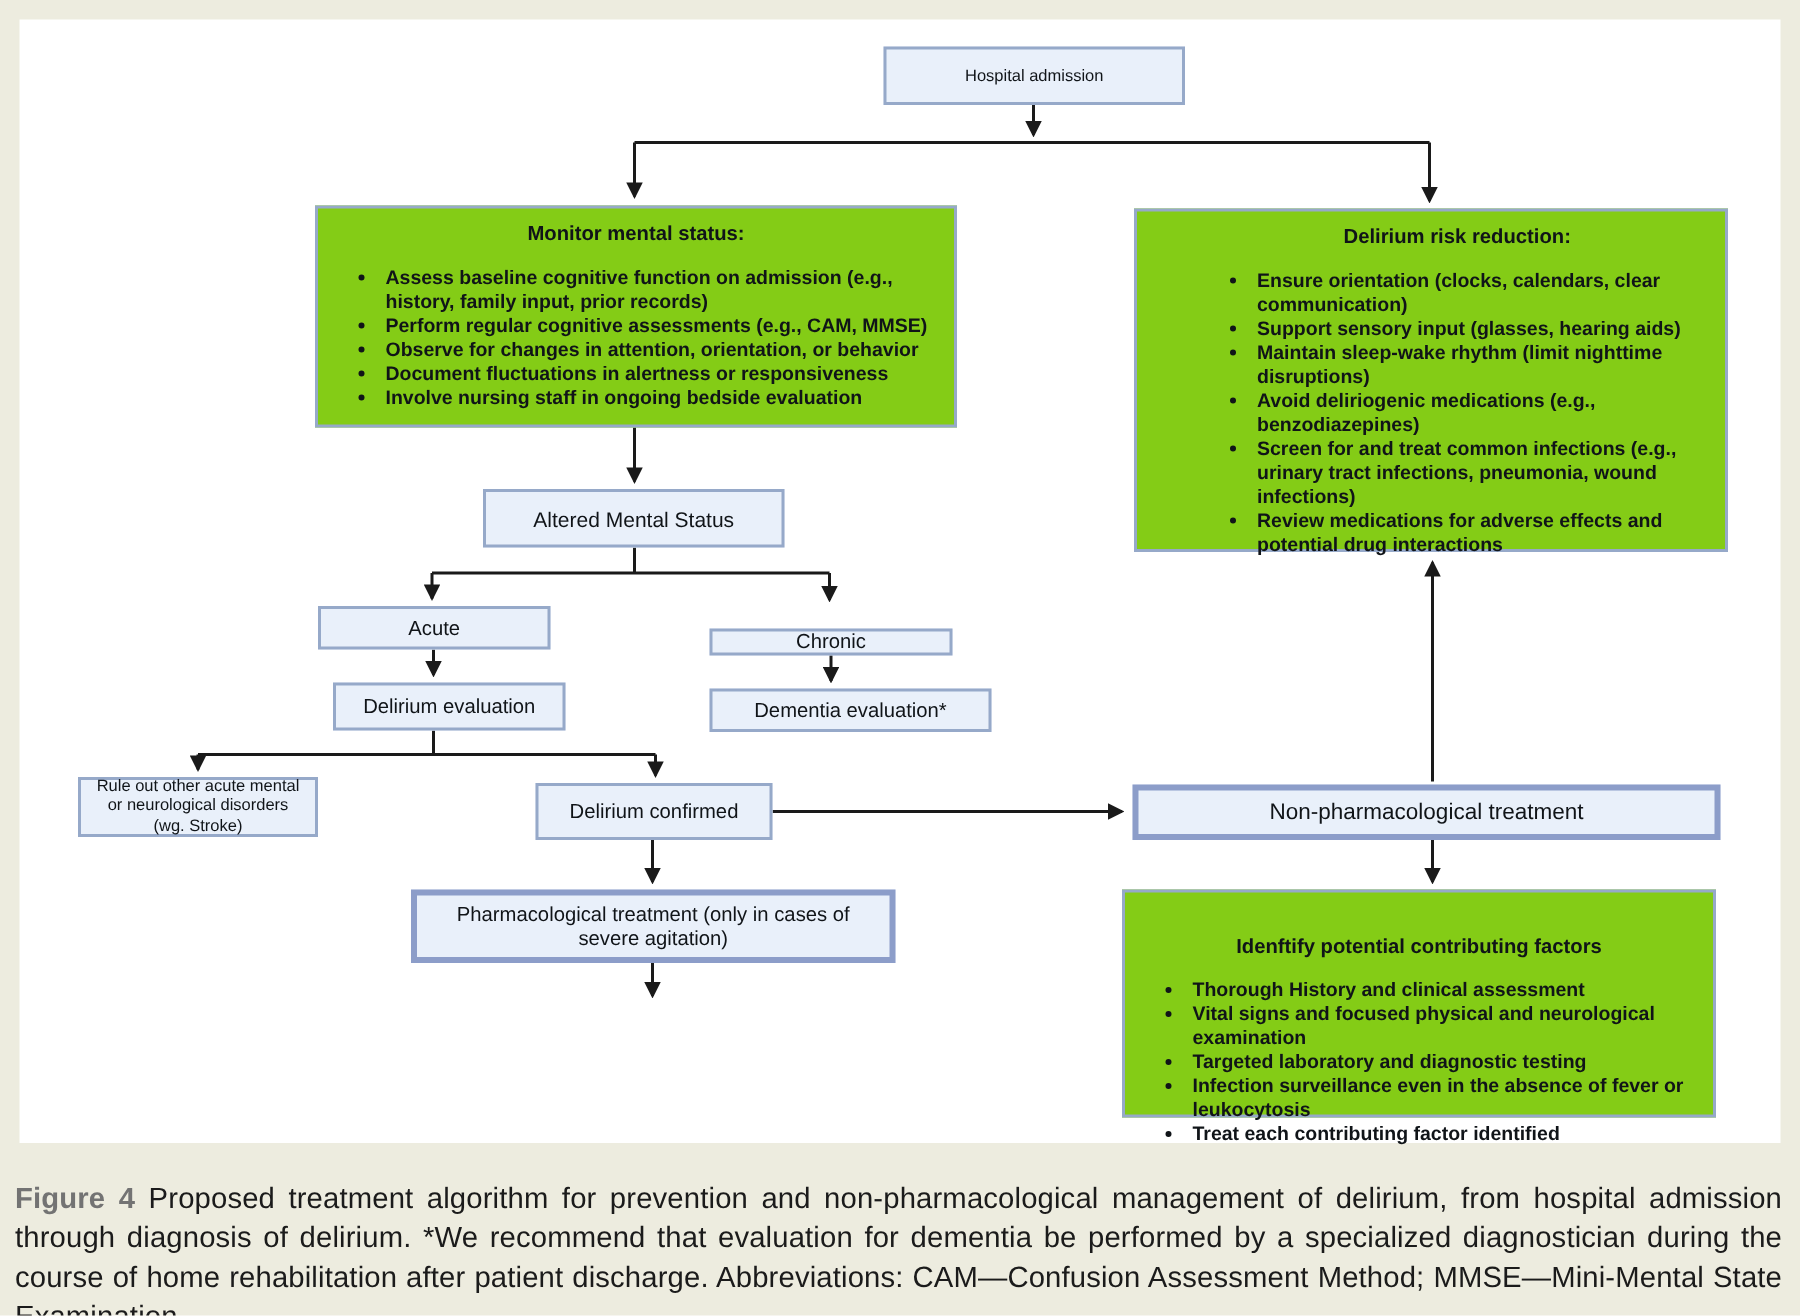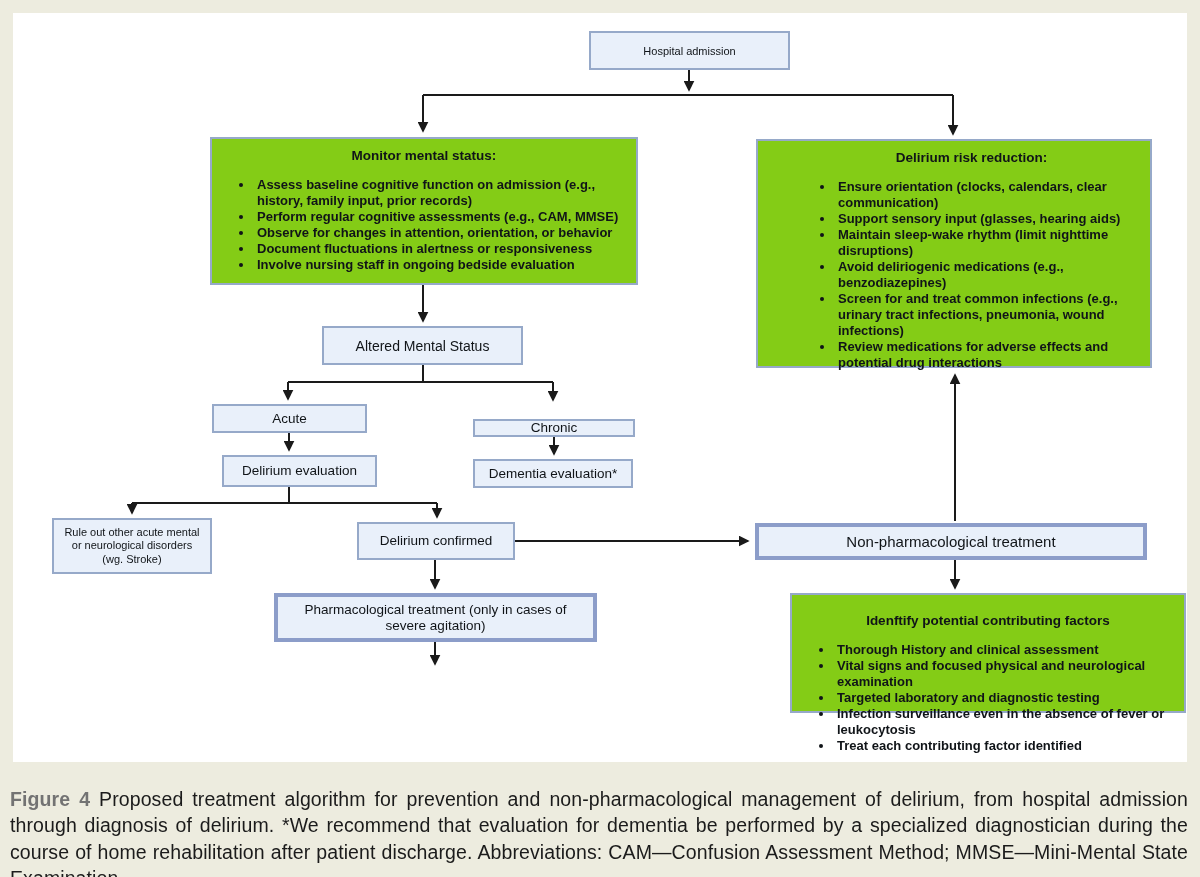--- a/index.html
+++ b/index.html
@@ -118,32 +118,32 @@
   </div>
 
   <div class="node" id="node-altered" style="left:322px;top:326px;width:201px;height:39px;">Altered Mental Status</div>
 
   <div class="node" style="left:212px;top:404px;width:155px;height:29px;">Acute</div>
 
   <div class="node" style="left:473px;top:419px;width:162px;height:18px;">Chronic</div>
 
   <div class="node" style="left:212px;top:455px;width:155px;height:32px;margin-left:10px;">Delirium evaluation</div>
 
-  <div class="node" style="left:473px;top:459px;width:160px;height:29px;">Dementia evaluation*</div>
+  <div class="node" style="left:473px;top:459px;width:188px;height:29px;">Dementia evaluation*</div>
 
-  <div class="node" id="node-rule-out" style="left:52px;top:518px;width:160px;height:56px;">Rule out other acute mental or neurological disorders (wg. Stroke)</div>
+  <div class="node" id="node-rule-out" style="left:52px;top:518px;width:160px;height:40px;">Rule out other acute mental or neurological disorders (wg. Stroke)</div>
 
   <div class="node" style="left:357px;top:522px;width:158px;height:38px;">Delirium confirmed</div>
 
   <div class="node thick" id="node-nonpharm" style="left:755px;top:523px;width:392px;height:37px;">Non-pharmacological treatment</div>
 
   <div class="node thick" style="left:274px;top:593px;width:323px;height:49px;padding:0 18px;">Pharmacological treatment (only in cases of severe agitation)</div>
 
 
-  <div class="bignode" style="left:790px;top:593px;width:396px;height:120px;padding-top:18px;">
+  <div class="bignode" style="left:748px;top:593px;width:396px;height:152px;padding-top:28px;">
     <div class="bn-title">Idenftify potential contributing factors</div>
     <ul>
       <li>Thorough History and clinical assessment</li>
       <li>Vital signs and focused physical and neurological examination</li>
       <li>Targeted laboratory and diagnostic testing</li>
       <li>Infection surveillance even in the absence of fever or leukocytosis</li>
       <li>Treat each contributing factor identified</li>
     </ul>
   </div>
 

